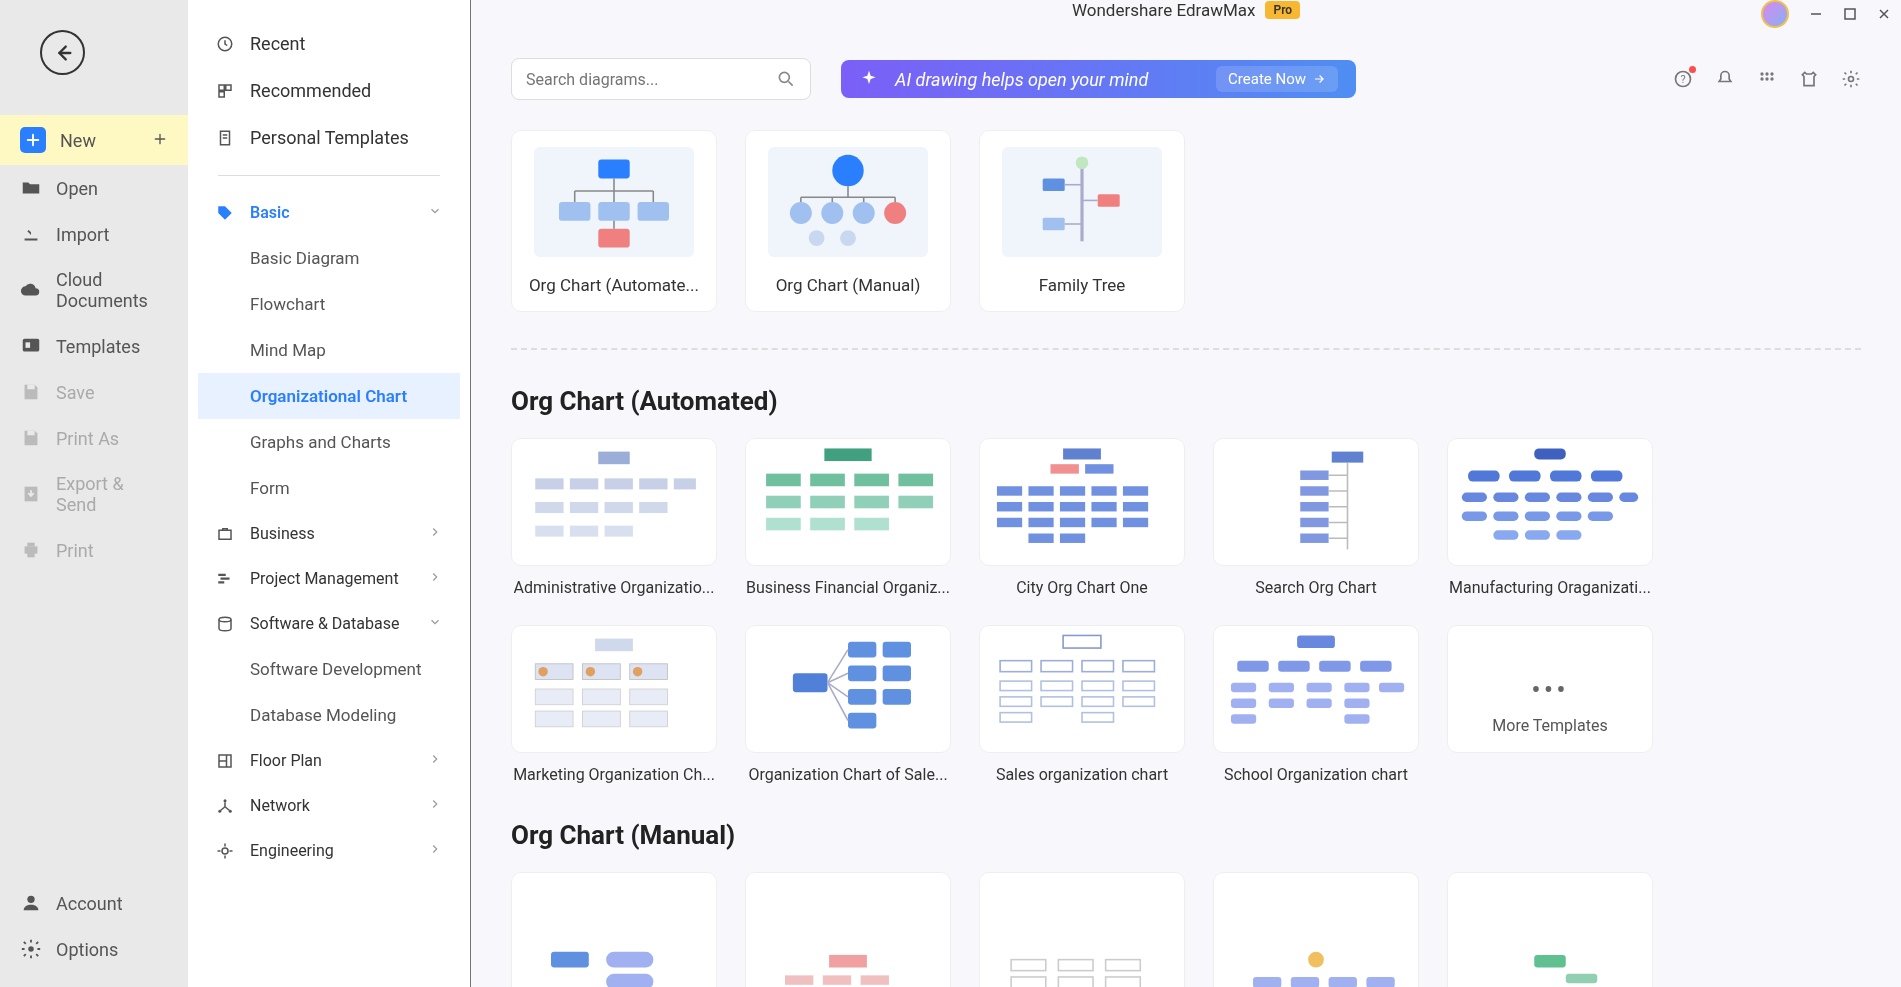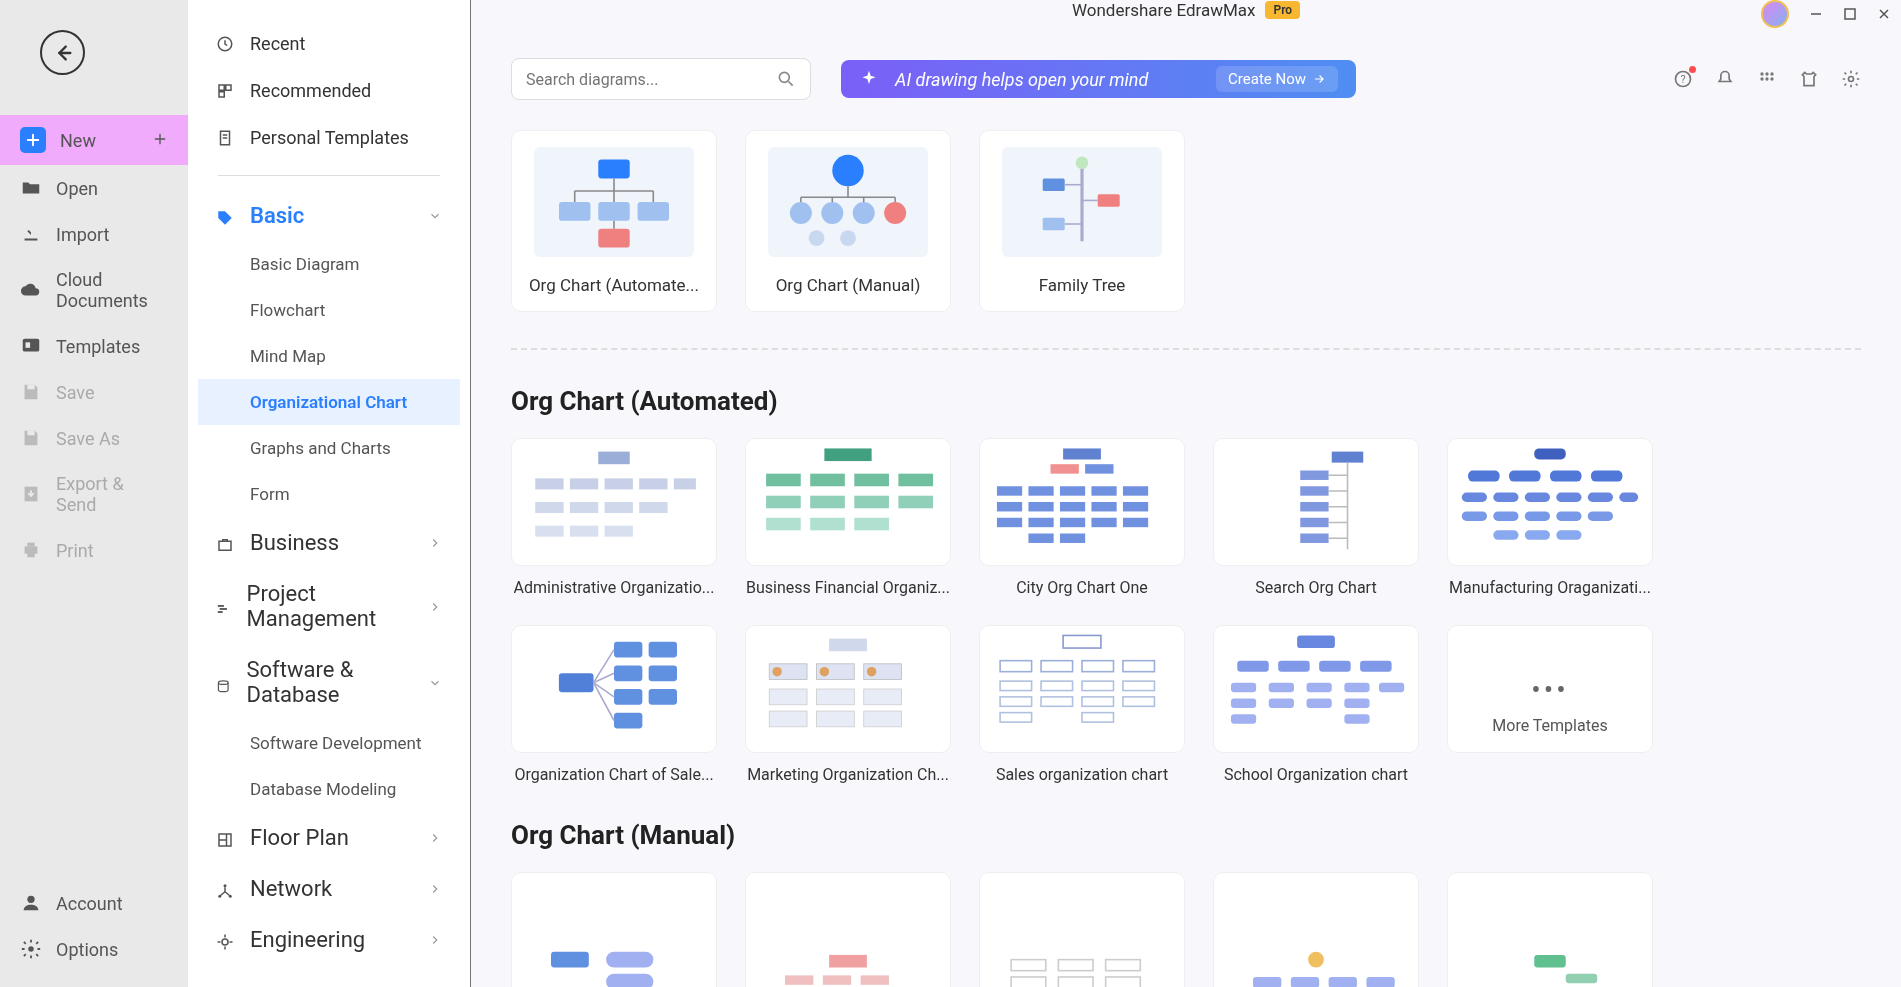--- a/index.html
+++ b/index.html
@@ -4,35 +4,35 @@
 <style>
 * { margin: 0; padding: 0; box-sizing: border-box; font-family: -apple-system, BlinkMacSystemFont, "Segoe UI", Roboto, Arial, sans-serif; }
 body { background: #f6f6f6; overflow: hidden; }
 .app { display: flex; width: 1901px; height: 987px; background: #fff; }
 
 
 .left-sidebar { width: 188px; background: #e9e9e9; display: flex; flex-direction: column; padding: 15px 0; }
 .back-button { width: 45px; height: 45px; border: 2.5px solid #333; border-radius: 50%; margin: 15px 0 40px 40px; display: flex; align-items: center; justify-content: center; cursor: pointer; }
 .back-button svg { width: 22px; height: 22px; }
 .left-item { display: flex; align-items: center; padding: 12px 20px; cursor: pointer; color: #555; font-size: 18px; gap: 14px; position: relative; }
-.left-item.active { background: #f0abfc; }
+.left-item.active { background: #fef9c3; }
 .left-item .icon { width: 22px; height: 22px; display: flex; align-items: center; justify-content: center; }
 .left-item .icon svg { width: 22px; height: 22px; }
 .left-item.disabled { color: #aaa; }
 .new-btn-icon { background: #2a7fff; width: 26px; height: 26px; border-radius: 5px; display: flex; align-items: center; justify-content: center; }
 .new-btn-icon svg { width: 18px; height: 18px; }
 .plus-right { margin-left: auto; color: #555; }
 .left-spacer { flex: 1; }
 
 
 .mid-panel { width: 283px; background: #fff; border-right: 1px solid #737373; padding: 20px 10px; overflow-y: auto; }
 .mid-top-item { display: flex; align-items: center; padding: 13px 18px; gap: 16px; color: #333; font-size: 18px; cursor: pointer; }
 .mid-top-item .icon { width: 18px; height: 18px; }
 .mid-divider { height: 1px; background: #ddd; margin: 14px 20px; }
-.cat-item { display: flex; align-items: center; padding: 13px 18px; gap: 16px; color: #333; font-size: 22px; cursor: pointer; position: relative; }
+.cat-item { display: flex; align-items: center; padding: 13px 18px; gap: 16px; color: #333; font-size: 16px; cursor: pointer; position: relative; }
 .cat-item.selected { color: #2a7fff; font-weight: 600; }
 .cat-item .icon { width: 18px; height: 18px; }
 .cat-item .chevron { margin-left: auto; color: #999; }
 .sub-item { padding: 13px 10px 13px 52px; color: #555; font-size: 17px; cursor: pointer; }
 .sub-item.selected { background: #e8f1ff; color: #2a7fff; font-weight: 600; }
 
 
 .main { flex: 1; background: #f8f8fc; display: flex; flex-direction: column; position: relative; overflow: hidden; }
 .title-bar { height: 40px; display: flex; align-items: flex-start; justify-content: center; position: relative; }
 .title-center { display: flex; align-items: center; gap: 10px; font-size: 17px; color: #333; }
@@ -134,21 +134,21 @@
         </span>
       <span>Save</span>
     </div>
     <div class="left-item disabled">
       <span class="icon">
           <svg viewBox="0 0 24 24">
             <path fill="#bbb" d="M5 4h11l3 3v13H5z"></path>
             <rect x="8" y="4" width="8" height="5" fill="#e9e9e9"></rect>
           </svg>
         </span>
-      <span>Save As</span>
+      <span>Print As</span>
     </div>
     <div class="left-item disabled">
       <span class="icon">
           <svg viewBox="0 0 24 24">
             <path fill="#bbb" d="M5 4h14v16H5z"></path>
             <path d="M12 8v6m-3-3l3 3 3-3" stroke="#e9e9e9" stroke-width="2" fill="none"></path>
           </svg>
         </span>
       <span>Export &amp; Send</span>
     </div>
@@ -554,61 +554,61 @@
                   <rect x="64" y="58" width="16" height="6" rx="3"></rect>
                 </g>
               </svg>
             </div>
             <span class="label2">Manufacturing Oraganizati...</span>
           </div>
 
         <div class="tpl-card">
             <div class="thumb2 mini">
               <svg viewBox="0 0 120 80">
-                <g fill="#6090e0">
-                  <rect x="60" y="10" width="18" height="10" rx="2"></rect>
-                  <rect x="82" y="10" width="18" height="10" rx="2"></rect>
-                  <rect x="60" y="25" width="18" height="10" rx="2"></rect>
-                  <rect x="82" y="25" width="18" height="10" rx="2"></rect>
-                  <rect x="60" y="40" width="18" height="10" rx="2"></rect>
-                  <rect x="82" y="40" width="18" height="10" rx="2"></rect>
-                  <rect x="60" y="55" width="18" height="10" rx="2"></rect>
-                </g>
-                <rect x="25" y="30" width="22" height="12" fill="#5080d8" rx="2"></rect>
-                <line x1="47" y1="36" x2="60" y2="15" stroke="#aac"></line>
-                <line x1="47" y1="36" x2="60" y2="30" stroke="#aac"></line>
-                <line x1="47" y1="36" x2="60" y2="45" stroke="#aac"></line>
-                <line x1="47" y1="36" x2="60" y2="60" stroke="#aac"></line>
-              </svg>
-            </div>
-            <span class="label2">Organization Chart of Sale...</span>
-          </div>
-        <div class="tpl-card">
-            <div class="thumb2 mini">
-              <svg viewBox="0 0 120 80">
                 <rect x="48" y="8" width="24" height="8" fill="#d0d8ec"></rect>
                 <g fill="#dde3f2" stroke="#bbb" stroke-width="0.5">
                   <rect x="10" y="24" width="24" height="10"></rect>
                   <rect x="40" y="24" width="24" height="10"></rect>
                   <rect x="70" y="24" width="24" height="10"></rect>
                 </g>
                 <circle cx="15" cy="29" r="3" fill="#e0a060"></circle>
                 <circle cx="45" cy="29" r="3" fill="#e0a060"></circle>
                 <circle cx="75" cy="29" r="3" fill="#e0a060"></circle>
                 <g fill="#e8ecf6" stroke="#ccc" stroke-width="0.5">
                   <rect x="10" y="40" width="24" height="10"></rect>
                   <rect x="10" y="54" width="24" height="10"></rect>
                   <rect x="40" y="40" width="24" height="10"></rect>
                   <rect x="40" y="54" width="24" height="10"></rect>
                   <rect x="70" y="40" width="24" height="10"></rect>
                   <rect x="70" y="54" width="24" height="10"></rect>
                 </g>
               </svg>
             </div>
             <span class="label2">Marketing Organization Ch...</span>
+          </div>
+        <div class="tpl-card">
+            <div class="thumb2 mini">
+              <svg viewBox="0 0 120 80">
+                <g fill="#6090e0">
+                  <rect x="60" y="10" width="18" height="10" rx="2"></rect>
+                  <rect x="82" y="10" width="18" height="10" rx="2"></rect>
+                  <rect x="60" y="25" width="18" height="10" rx="2"></rect>
+                  <rect x="82" y="25" width="18" height="10" rx="2"></rect>
+                  <rect x="60" y="40" width="18" height="10" rx="2"></rect>
+                  <rect x="82" y="40" width="18" height="10" rx="2"></rect>
+                  <rect x="60" y="55" width="18" height="10" rx="2"></rect>
+                </g>
+                <rect x="25" y="30" width="22" height="12" fill="#5080d8" rx="2"></rect>
+                <line x1="47" y1="36" x2="60" y2="15" stroke="#aac"></line>
+                <line x1="47" y1="36" x2="60" y2="30" stroke="#aac"></line>
+                <line x1="47" y1="36" x2="60" y2="45" stroke="#aac"></line>
+                <line x1="47" y1="36" x2="60" y2="60" stroke="#aac"></line>
+              </svg>
+            </div>
+            <span class="label2">Organization Chart of Sale...</span>
           </div>
         <div class="tpl-card">
             <div class="thumb2 mini">
               <svg viewBox="0 0 120 80">
                 <rect x="48" y="6" width="24" height="8" fill="none" stroke="#8898d0"></rect>
                 <g fill="none" stroke="#9aaed8">
                   <rect x="8" y="22" width="20" height="7"></rect>
                   <rect x="34" y="22" width="20" height="7"></rect>
                   <rect x="60" y="22" width="20" height="7"></rect>
                   <rect x="86" y="22" width="20" height="7"></rect>

